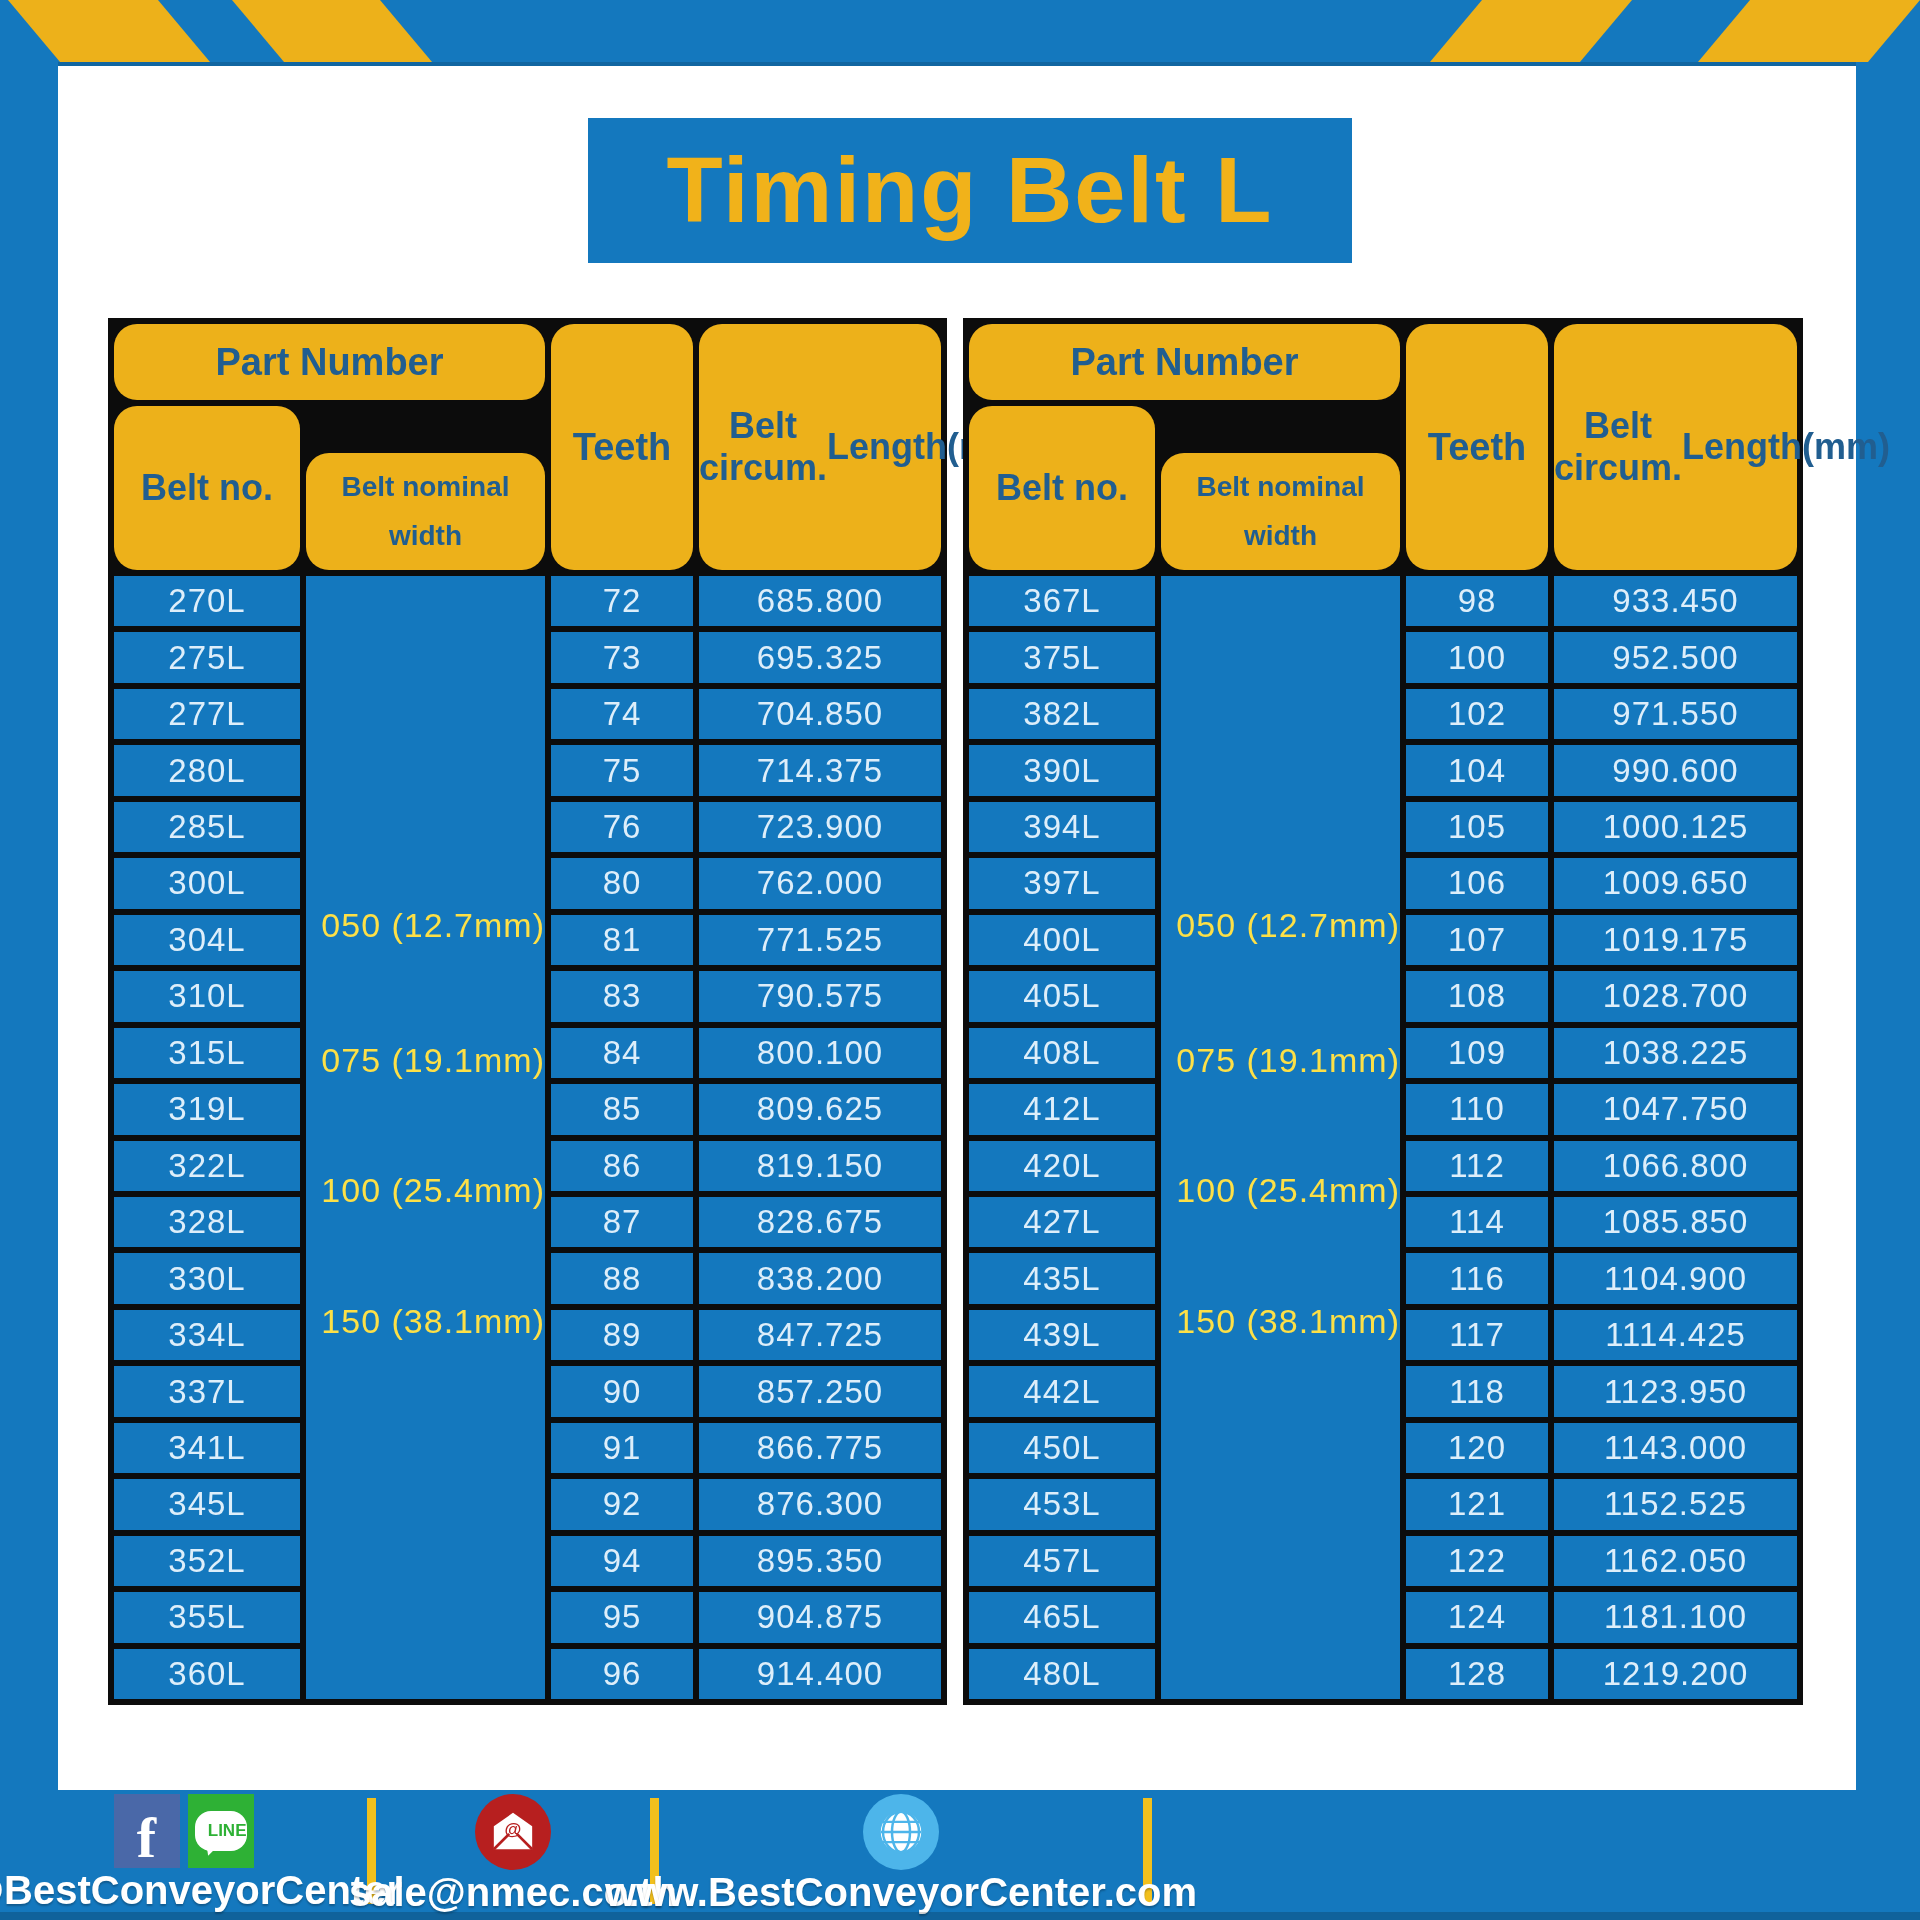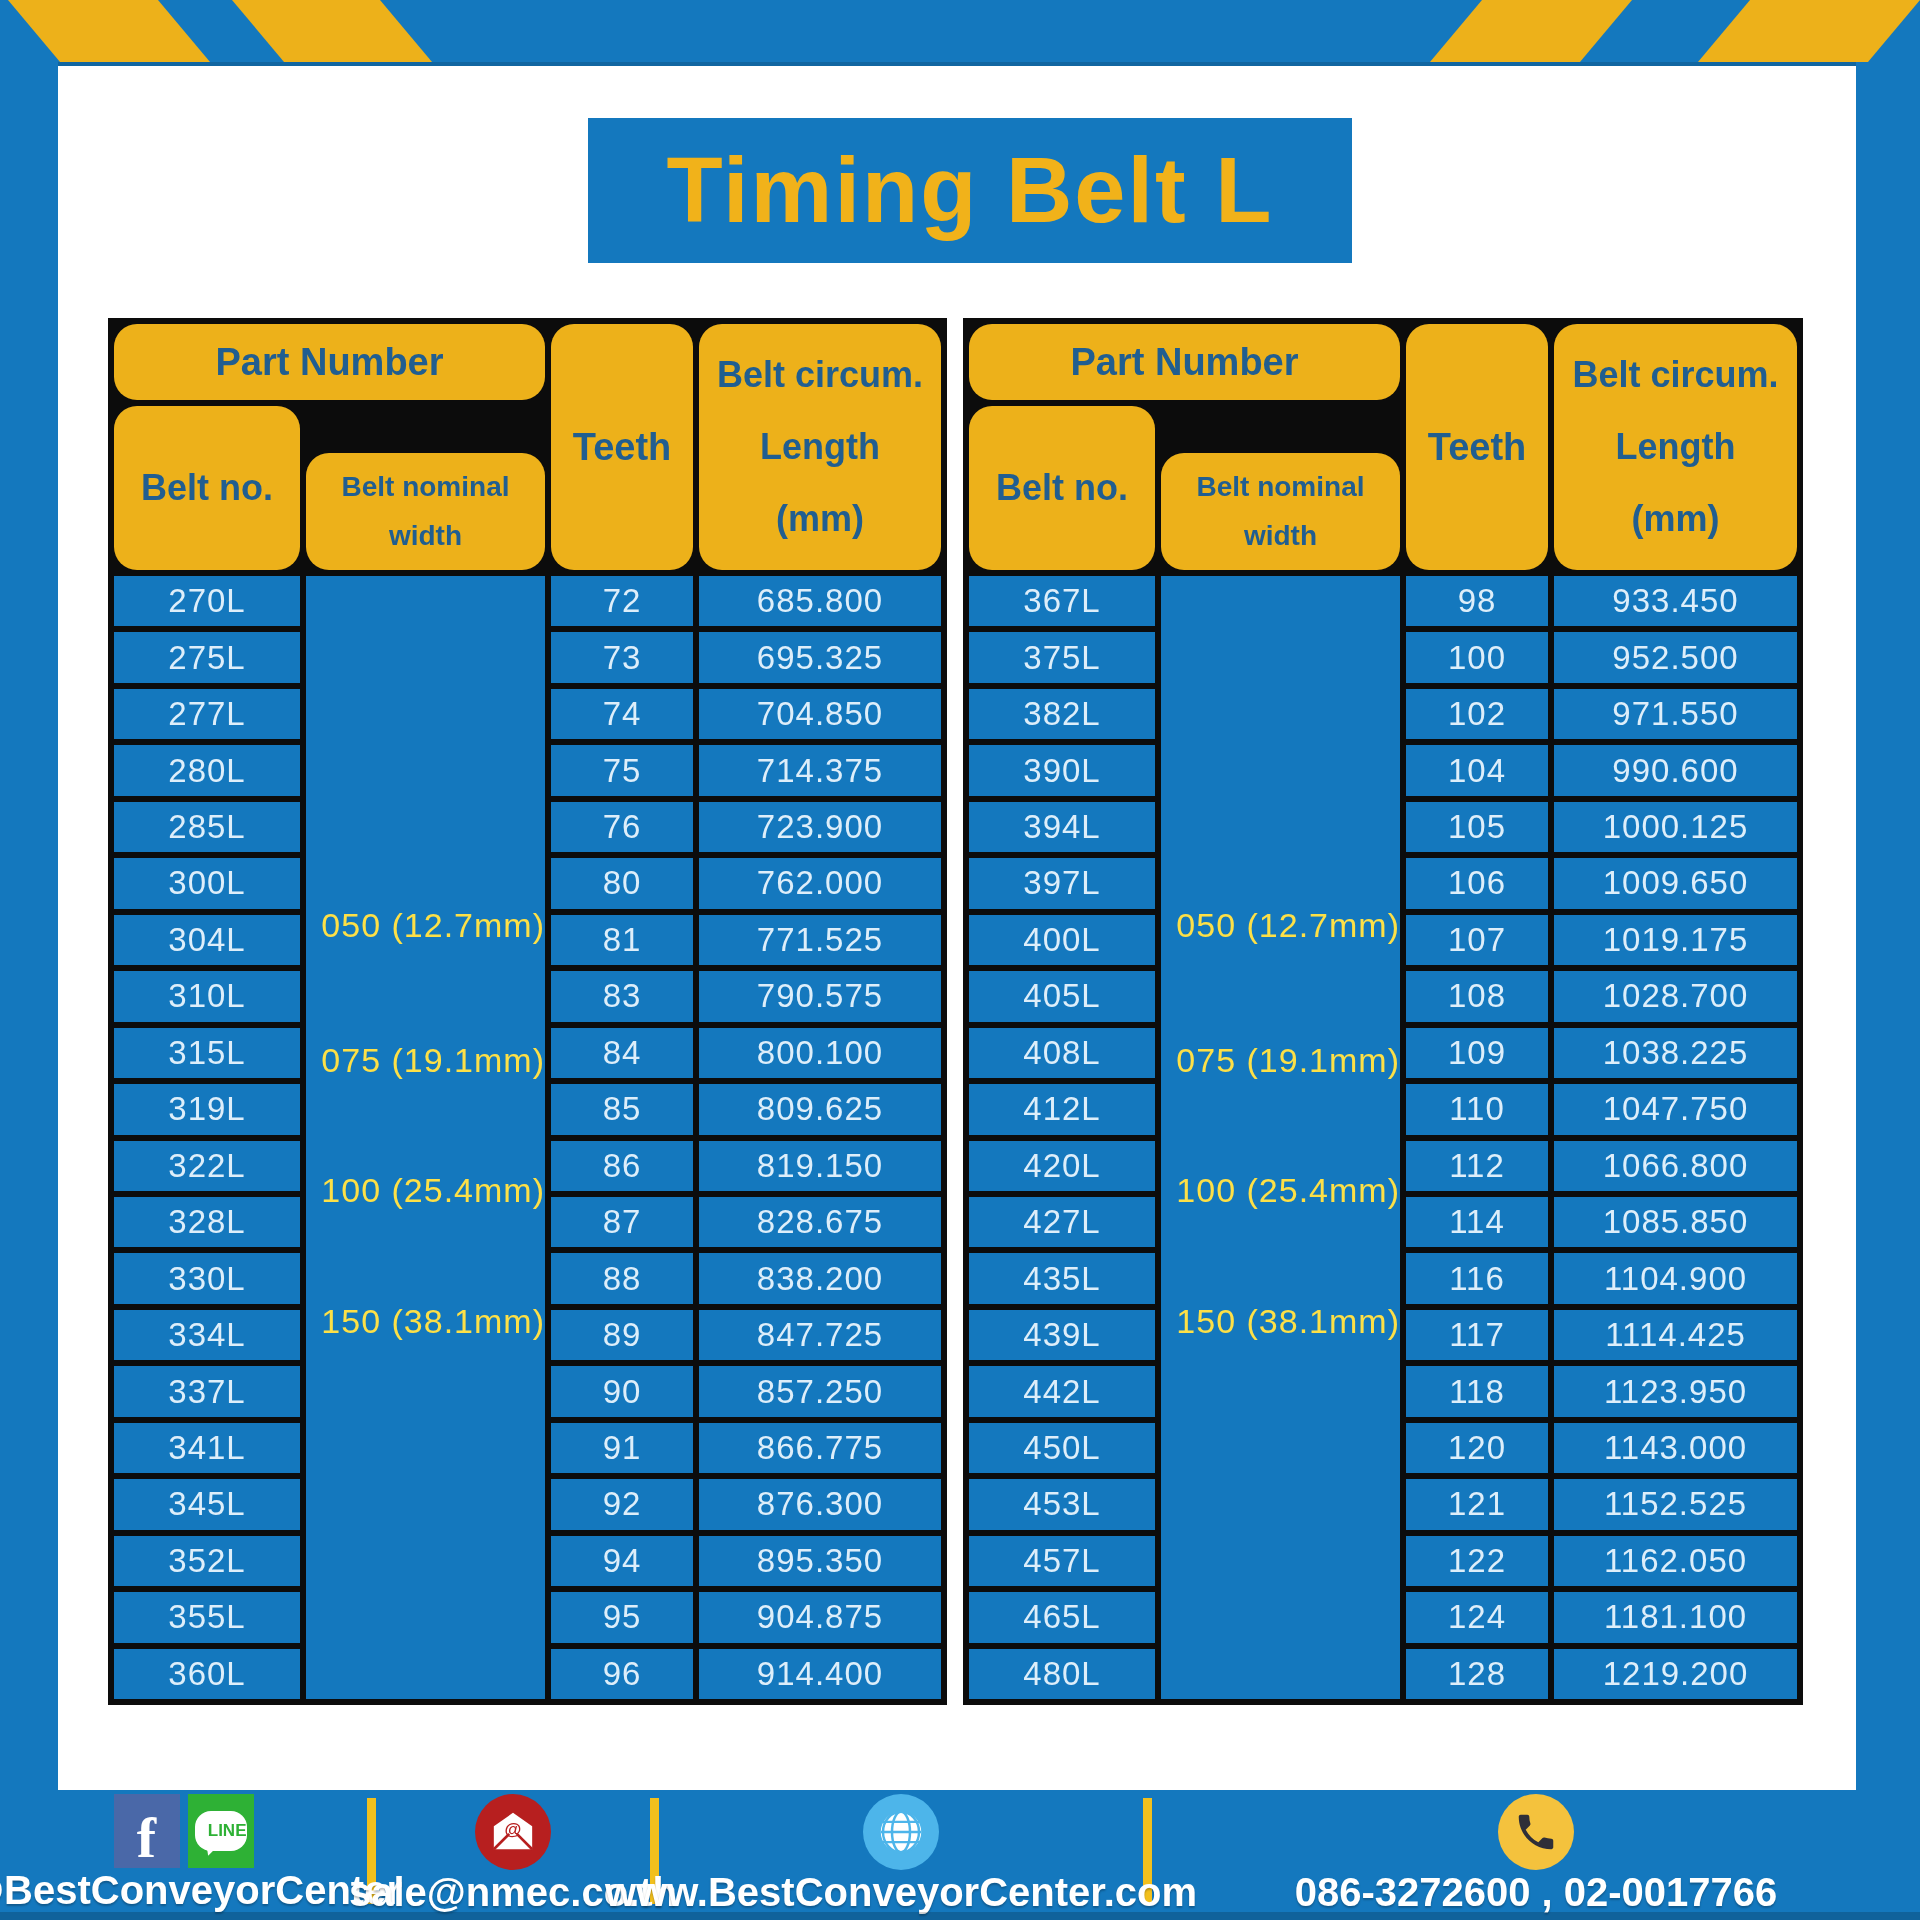--- a/index.html
+++ b/index.html
@@ -26,21 +26,21 @@
     display:grid;gap:6px;padding:6px;
     grid-template-rows:76px 164px repeat(20, 1fr);
   }
   .tbl.left{left:108px;width:839px;grid-template-columns:186px 239px 142px 242px;}
   .tbl.right{left:963px;width:840px;grid-template-columns:186px 239px 142px 243px;}
   .hcell{background:#edb11a;color:#215e90;font-weight:bold;display:flex;align-items:center;justify-content:center;text-align:center;border-radius:23px;}
   .hcell.part{grid-row:1;grid-column:1 / span 2;font-size:38px;}
   .hcell.beltno{grid-row:2;grid-column:1;font-size:36px;}
   .hcell.width{grid-row:2;grid-column:2;font-size:28px;flex-direction:column;justify-content:space-evenly;margin-top:47px;}
   .hcell.teeth{grid-row:1 / span 2;grid-column:3;font-size:38px;}
-  .hcell.circ{grid-row:1 / span 2;grid-column:4;font-size:36px;flex-direction:column;justify-content:space-evenly;}
+  .hcell.circ{grid-row:1 / span 2;grid-column:4;font-size:36px;flex-direction:row;justify-content:space-evenly;}
   .dcell{background:#1478be;color:#ddeefa;display:flex;align-items:center;justify-content:center;font-size:33px;letter-spacing:1px;}
   .c1{grid-column:1;}
   .c3{grid-column:3;}
   .c4{grid-column:4;}
   .merged{grid-row:3 / span 20;grid-column:2;position:relative;background:#1478be;}
   .wlabel{position:absolute;left:0;width:100%;text-align:right;color:#fde047;font-size:34px;transform:translateY(-50%);}
   .wlabel.w0{top:31.1%;}
   .wlabel.w1{top:43.1%;}
   .wlabel.w2{top:54.7%;}
   .wlabel.w3{top:66.3%;}
@@ -335,23 +335,13 @@
             <line x1="3" y1="12" x2="21" y2="12"></line>
             <line x1="4" y1="7.5" x2="20" y2="7.5"></line>
             <line x1="4" y1="16.5" x2="20" y2="16.5"></line>
           </g>
         </svg>
       </div>
     </div>
     <div class="flabel">www.BestConveyorCenter.com</div>
   </div>
 
-  <div class="fsec" style="left:1152px;width:768px;">
-    <div class="ficons">
-      <div class="circle phone">
-        <svg width="46" height="46" viewBox="0 0 24 24">
-          <path d="M6.62 10.79c1.44 2.83 3.76 5.14 6.59 6.59l2.2-2.21c.27-.27.67-.36 1.02-.24 1.12.37 2.33.57 3.57.57.55 0 1 .45 1 1V20c0 .55-.45 1-1 1-9.39 0-17-7.61-17-17 0-.55.45-1 1-1h3.5c.55 0 1 .45 1 1 0 1.25.2 2.45.57 3.57.11.35.03.74-.25 1.02l-2.2 2.2z" fill="#2f2f38"></path>
-        </svg>
-      </div>
-    </div>
-    <div class="flabel">086-3272600 , 02-0017766</div>
-  </div>
 </div>
 
 </body></html>

